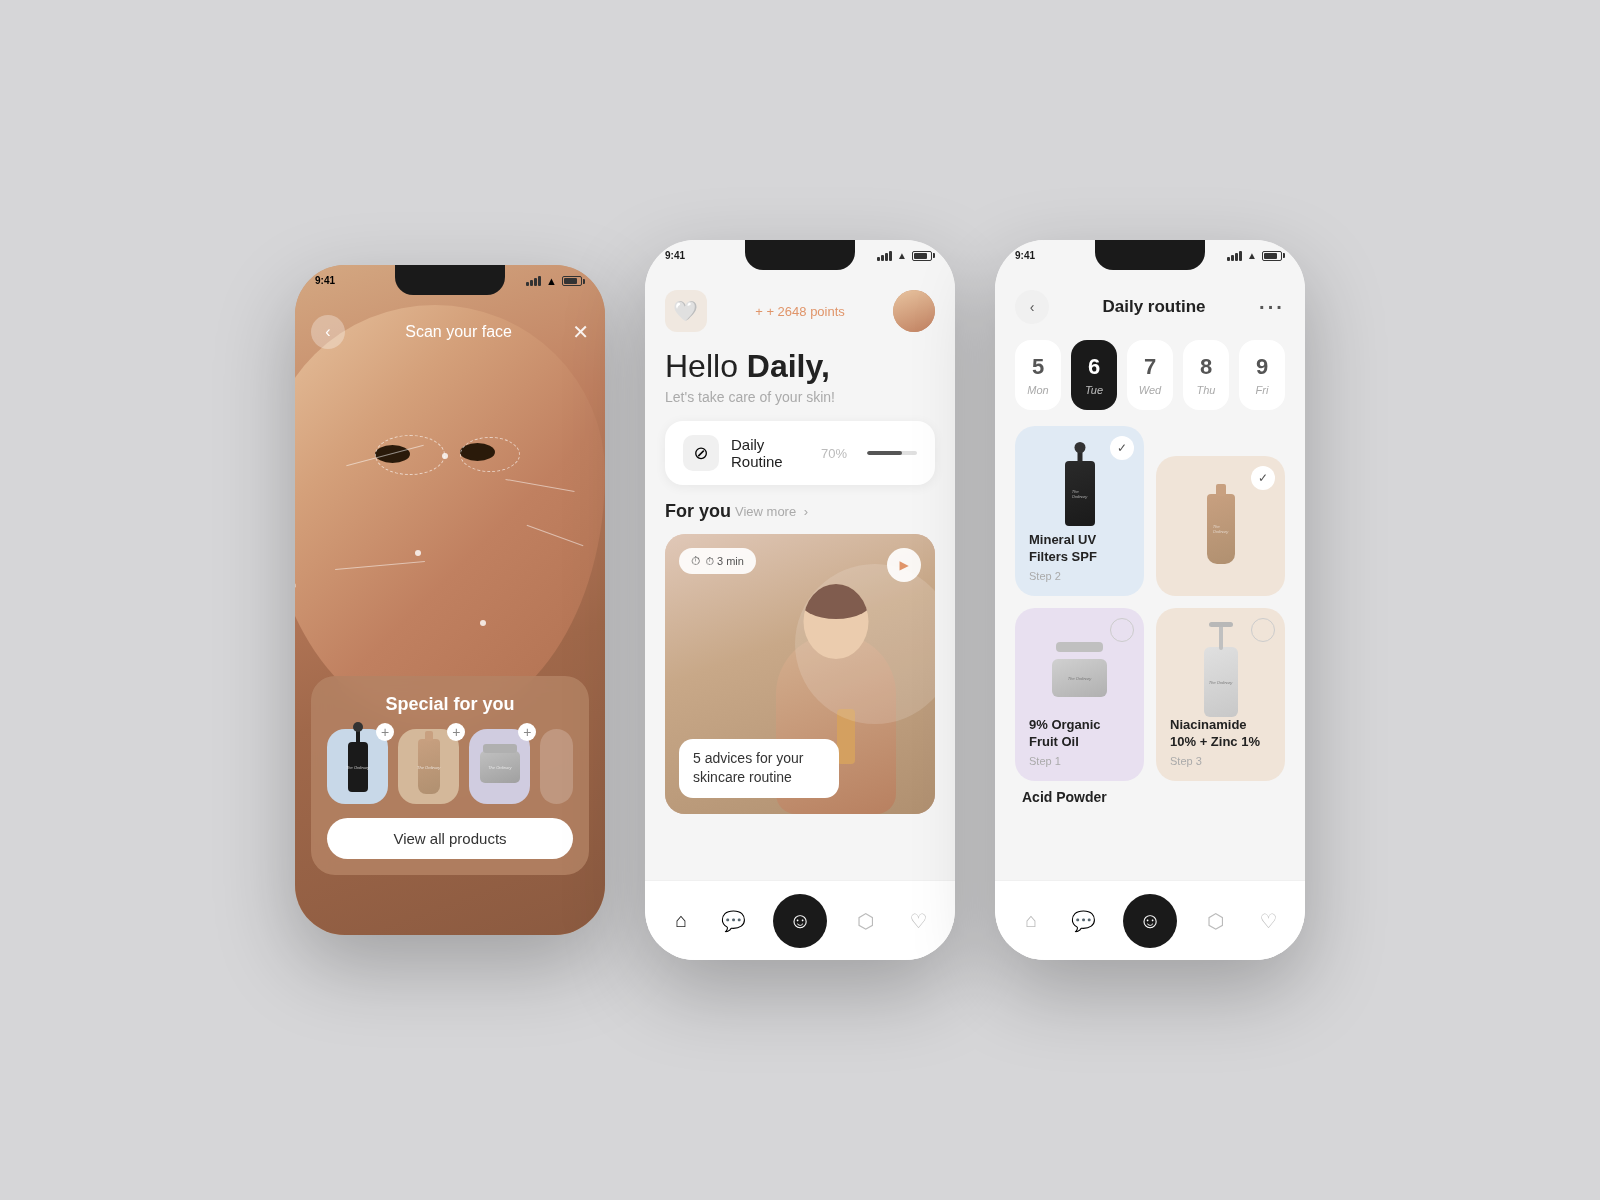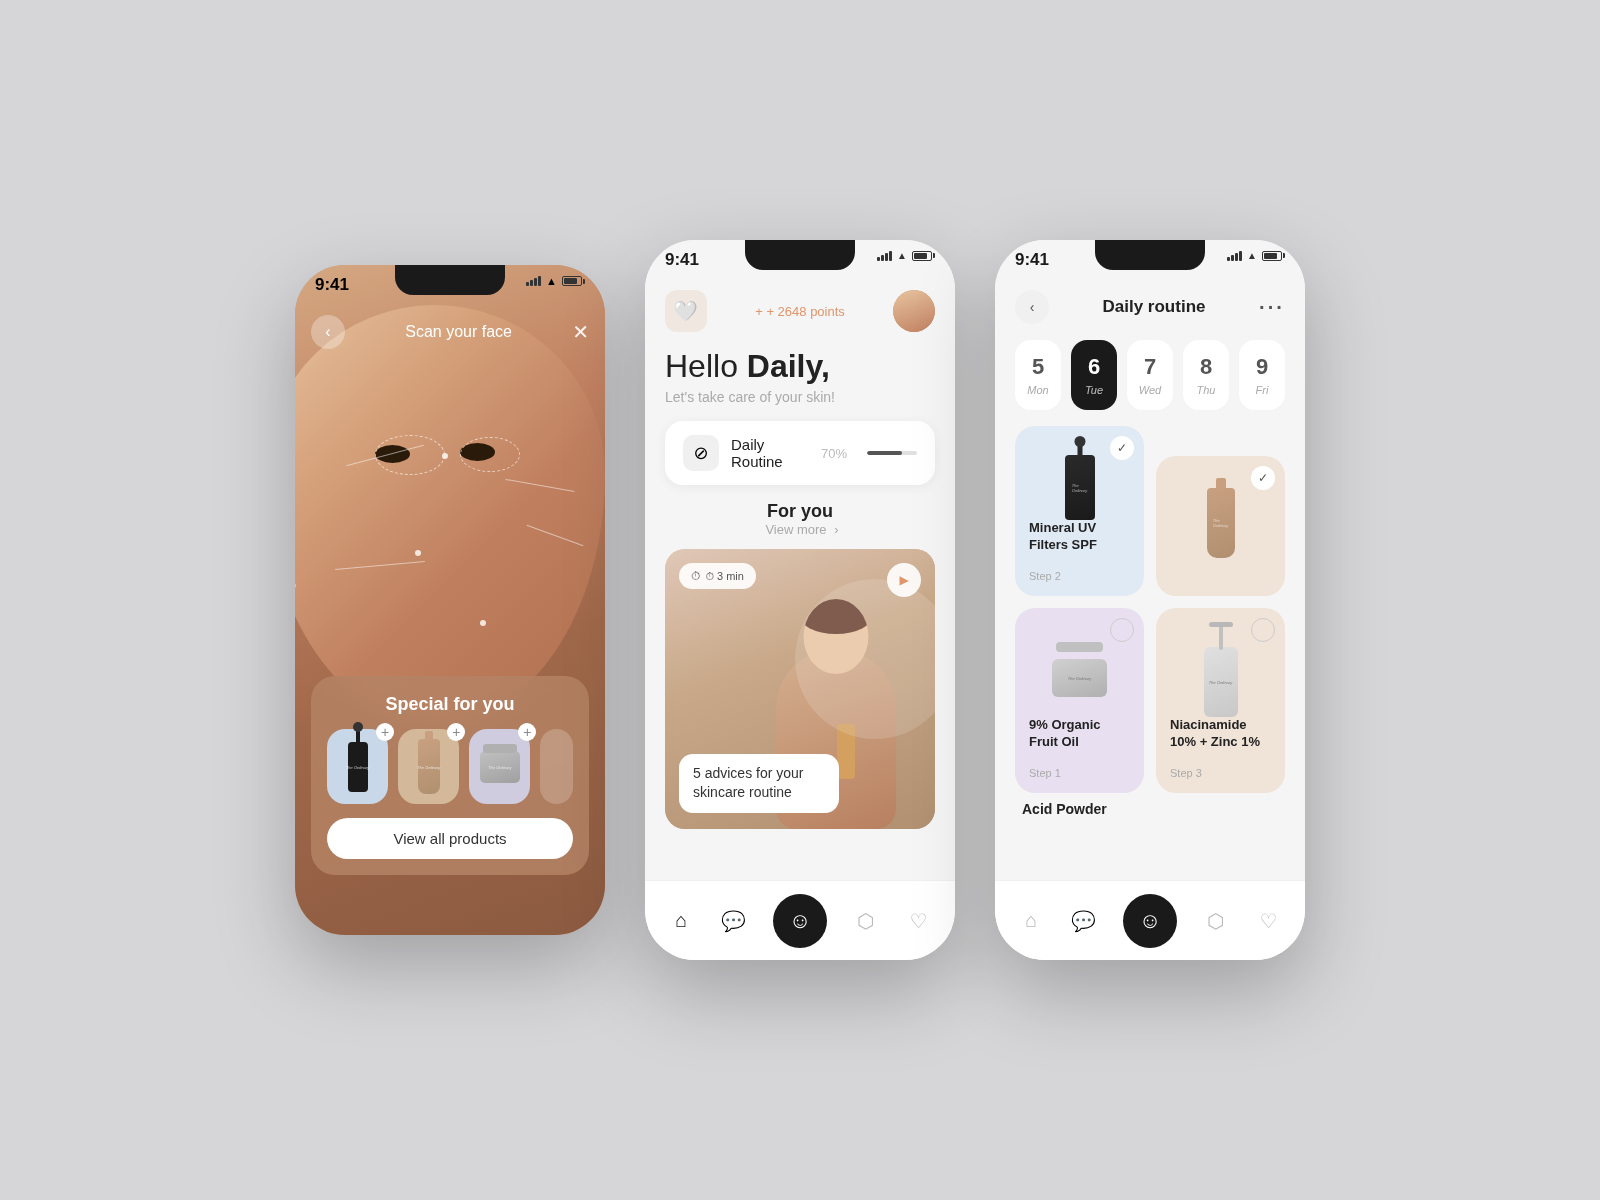--- a/index.html
+++ b/index.html
@@ -61,21 +61,21 @@
       left: 0;
       right: 0;
       height: 44px;
       display: flex;
       align-items: flex-start;
       padding: 10px 20px 0;
       z-index: 21;
       justify-content: space-between;
     }
     .status-time {
-      font-size: 17px;
+      font-size: 10px;
       font-weight: 600;
     }
     .status-icons {
       display: flex;
       align-items: center;
       gap: 5px;
       font-size: 11px;
     }
 
     
@@ -339,21 +339,20 @@
       background: #555;
       border-radius: 2px;
     }
 
     
     .for-you-header {
       padding: 0 20px;
       display: flex;
       align-items: center;
       margin-bottom: 12px;
-      flex-direction: column;
     }
     .section-title-main {
       font-size: 18px;
       font-weight: 600;
       color: #222;
     }
     .view-more-link {
       font-size: 13px;
       color: #aaa;
     }
@@ -557,21 +556,21 @@
     .prod-name {
       font-size: 13px;
       font-weight: 600;
       color: #222;
       line-height: 1.3;
       margin-top: auto;
     }
     .prod-step {
       font-size: 11px;
       color: #aaa;
-      margin-top: 16px;
+      margin-top: 4px;
     }
     
     .prod-img {
       flex: 1;
       display: flex;
       align-items: center;
       justify-content: center;
       min-height: 80px;
     }
 

